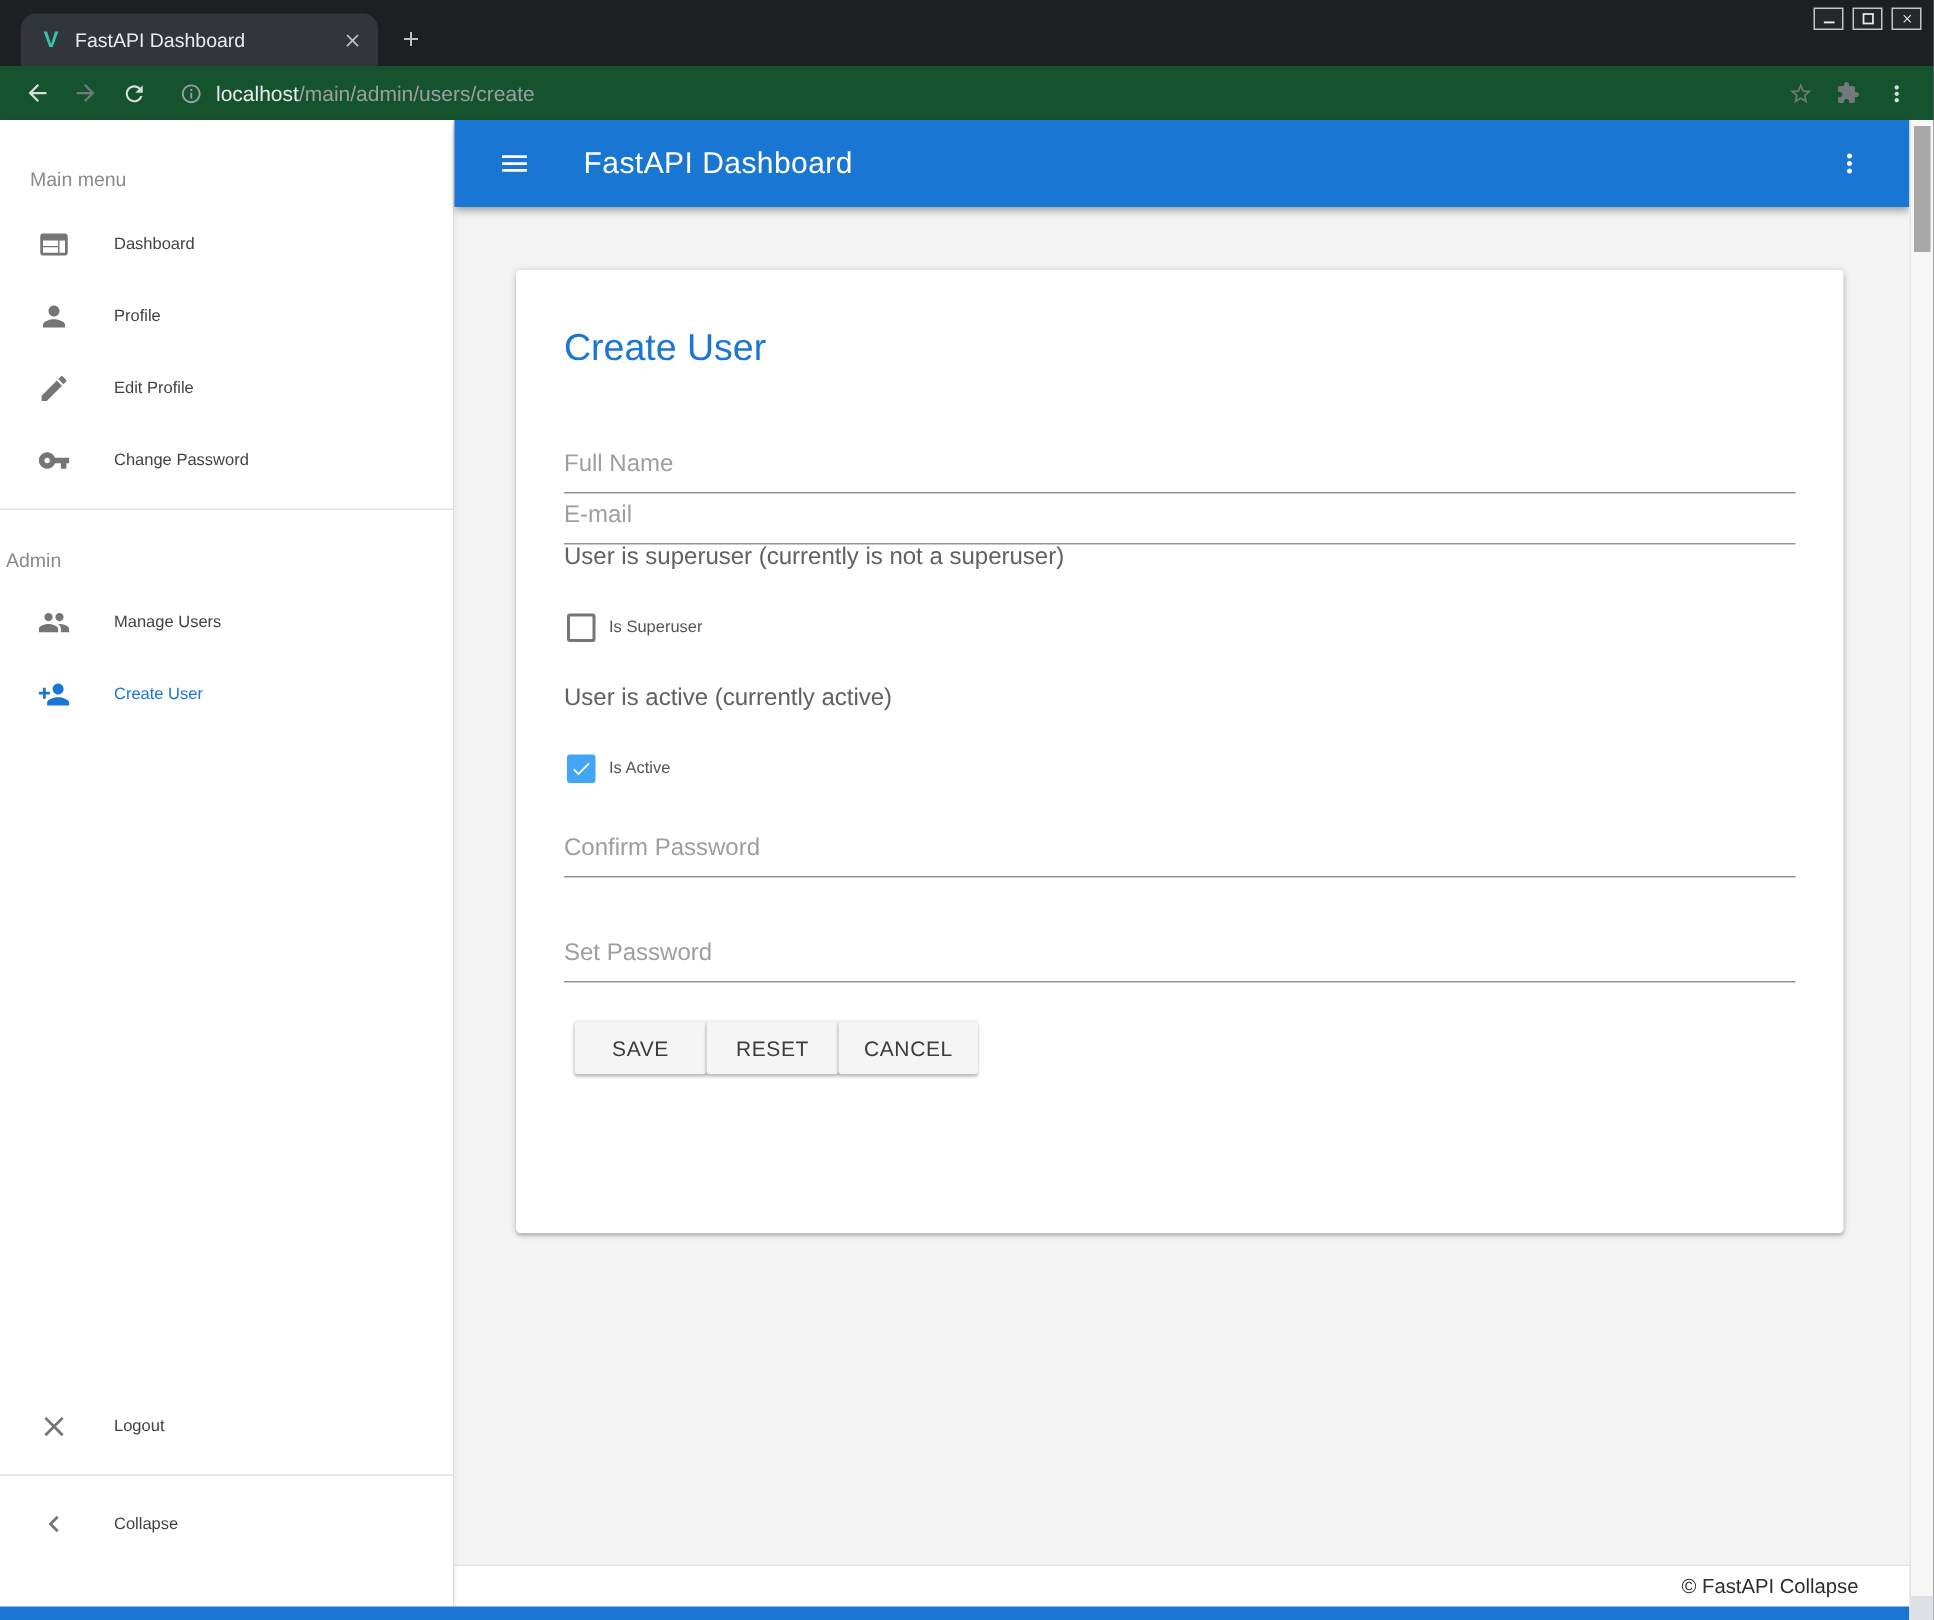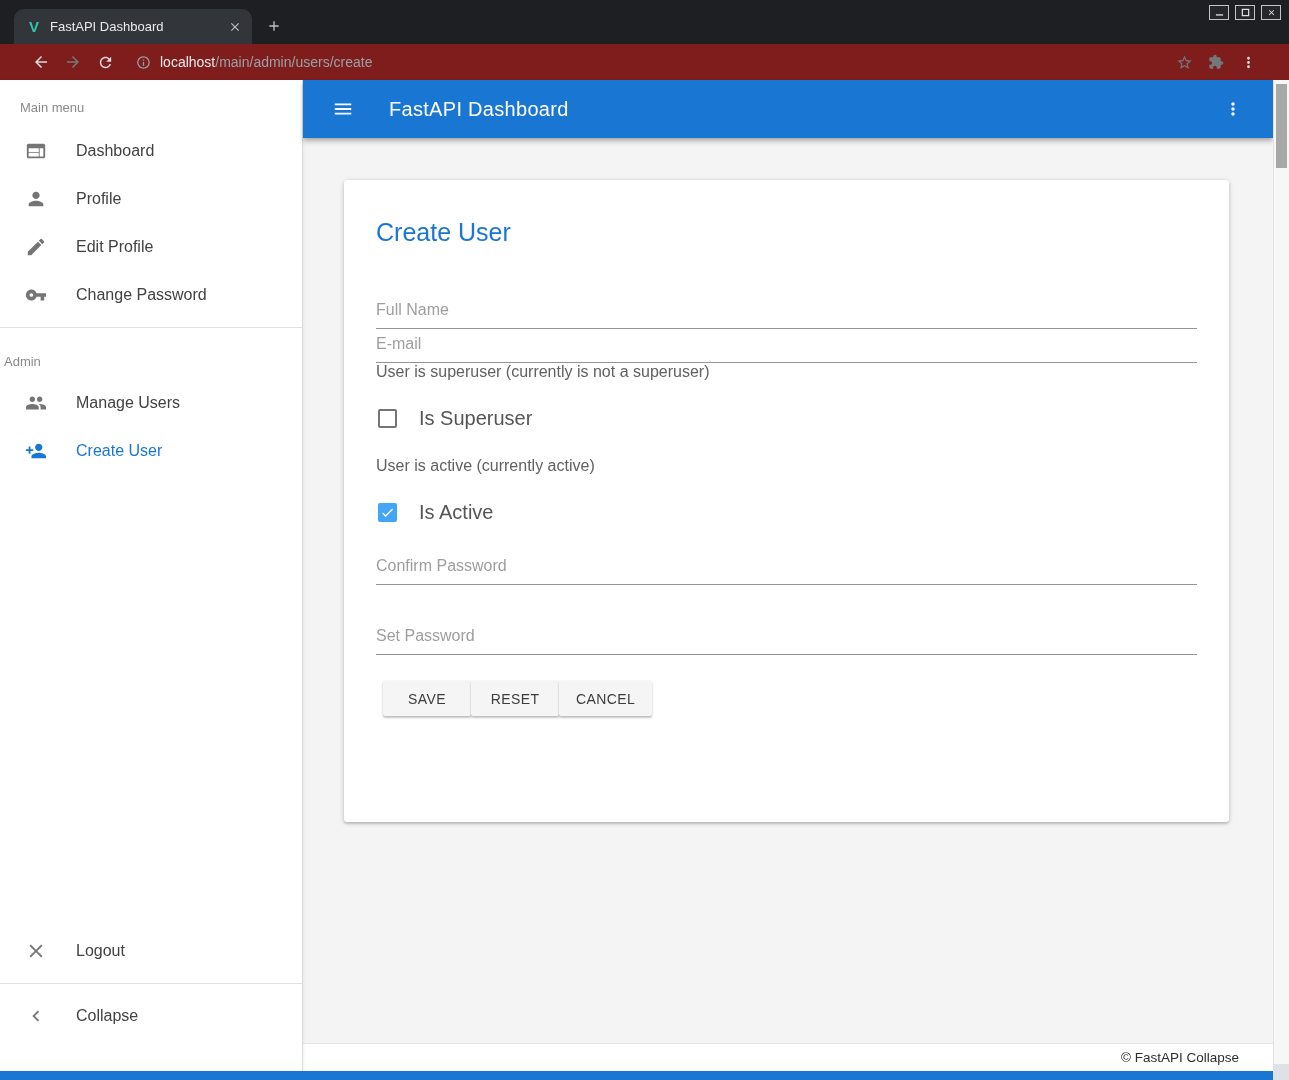--- a/index.html
+++ b/index.html
@@ -11,37 +11,37 @@
   .titlebar { height:44px; background:#1e1f22; position:relative; display:flex; align-items:flex-end; flex:0 0 auto; }
   .tab { margin-left:14px; width:238px; height:35px; background:#323539; border-radius:10px 10px 0 0; display:flex; align-items:center; padding:0 8px 0 12px; gap:8px; }
   .tab-favicon { color:#35c3ad; font-weight:bold; font-size:15px; width:16px; text-align:center; flex:0 0 auto; }
   .tab-title { color:#e8eaed; font-size:13px; flex:1; white-space:nowrap; overflow:hidden; }
   .tab-close { color:#bdc1c6; width:18px; height:18px; display:flex; align-items:center; justify-content:center; border-radius:50%; flex:0 0 auto; }
   .newtab { color:#bdc1c6; width:28px; height:28px; margin:0 0 4px 8px; display:flex; align-items:center; justify-content:center; border-radius:50%; }
   .win-controls { position:absolute; top:5px; right:8px; display:flex; gap:6px; }
   .win-btn { width:20px; height:15px; border:1px solid #c4c4c4; display:flex; align-items:center; justify-content:center; color:#e8eaed; background:#26272a; }
 
   
-  .toolbar { height:36px; background:#7f1d1d; display:flex; align-items:center; padding:0 26px; gap:2px; flex:0 0 auto; }
+  .toolbar { height:36px; background:#14532d; display:flex; align-items:center; padding:0 10px; gap:2px; flex:0 0 auto; }
   .tool-icon { width:30px; height:28px; display:flex; align-items:center; justify-content:center; color:#dadce0; border-radius:50%; }
   .tool-icon.dim { color:#74787c; }
   .urlbar { flex:1; display:flex; align-items:center; gap:9px; padding-left:14px; height:28px; }
   .url-info { color:#9aa0a6; display:flex; align-items:center; }
   .url-text { font-size:14px; color:#9aa0a6; }
   .url-text .host { color:#e8eaed; }
 
   
   .viewport { flex:1; position:relative; display:flex; background:#fff; min-height:0; }
   .bottom-strip { position:absolute; left:0; right:16px; bottom:0; height:9px; background:#1976d2; z-index:6; }
 
   
   .sidebar { width:303px; background:#fff; border-right:1px solid #dcdcdc; display:flex; flex-direction:column; padding-bottom:40px; z-index:2; box-shadow:1px 0 3px rgba(0,0,0,0.05); }
-  .side-header { font-size:13px; color:#8a8a8a; padding:20px 20px 12px; }
+  .side-header { font-size:13px; color:#8a8a8a; padding:32px 20px 12px; }
   .side-header.admin { padding:18px 4px 10px; }
-  .side-item { height:48px; display:flex; align-items:center; padding-left:24px; color:#424242; font-size:16px; cursor:pointer; flex:0 0 auto; }
+  .side-item { height:48px; display:flex; align-items:center; padding-left:24px; color:#424242; font-size:11px; cursor:pointer; flex:0 0 auto; }
   .side-item .icon { width:24px; height:24px; color:#757575; display:flex; align-items:center; justify-content:center; flex:0 0 auto; }
   .side-item .label { margin-left:28px; white-space:nowrap; }
   .side-item.active { color:#1976d2; }
   .side-item.active .icon { color:#1976d2; }
   .divider { height:1px; background:#e0e0e0; margin:8px 0; flex:0 0 auto; }
   .side-spacer { flex:1 1 auto; }
 
   
   .main { flex:1; display:flex; flex-direction:column; background:#f4f4f4; min-width:0; padding-bottom:9px; }
   .appbar { height:58px; background:#1976d2; display:flex; align-items:center; padding:0 22px 0 22px; color:#fff; position:relative; z-index:3; box-shadow:0 2px 4px -1px rgba(0,0,0,.2), 0 4px 5px 0 rgba(0,0,0,.18); flex:0 0 auto; }
@@ -57,21 +57,21 @@
   .text-field input { width:100%; border:none; outline:none; border-bottom:1px solid rgba(0,0,0,.42); font-size:16px; padding:6px 0 9px; color:rgba(0,0,0,.87); background:transparent; font-family:"Liberation Sans", sans-serif; }
   .text-field input::placeholder { color:#9e9e9e; opacity:1; }
   .text-field.gap-top { margin-top:36px; }
 
   .hint { font-size:16px; color:#616161; margin-bottom:25px; }
   .checkbox-row { display:flex; align-items:center; margin:0 0 27px 2px; height:24px; }
   .checkbox { width:19px; height:19px; border:2px solid #757575; border-radius:2px; background:#fff; display:flex; align-items:center; justify-content:center; cursor:pointer; flex:0 0 auto; }
   .checkbox .check { display:none; width:17px; height:17px; }
   .checkbox.checked { border-color:#42a5f5; background:#42a5f5; }
   .checkbox.checked .check { display:block; }
-  .checkbox-label { font-size:20px; color:#555; margin-left:22px; cursor:pointer; }
+  .checkbox-label { font-size:11px; color:#555; margin-left:9px; cursor:pointer; }
 
   .btn-row { display:flex; margin-top:26px; margin-left:7px; }
   .btn { height:35px; min-width:88px; background:#f5f5f5; border:none; border-radius:2px; box-shadow:0 2px 2px rgba(0,0,0,.22), 0 0 2px rgba(0,0,0,.12); font-size:14px; font-weight:500; letter-spacing:.4px; color:#3c3c3c; padding:0 17px; cursor:pointer; font-family:"Liberation Sans", sans-serif; }
 
   .page-footer { height:28px; background:#fff; border-top:1px solid #e3e3e3; display:flex; align-items:center; justify-content:flex-end; padding-right:34px; font-size:13.5px; color:#2e2e2e; flex:0 0 auto; }
 
   
   .scrollbar { width:16px; background:#f7f7f7; border-left:1px solid #e2e2e2; position:relative; z-index:7; flex:0 0 auto; }
   .scroll-thumb { position:absolute; top:4px; left:2px; right:2px; height:84px; background:#a8a8a8; }
   .scroll-corner { position:absolute; bottom:0; left:0; right:0; height:16px; background:#dee1e6; }

